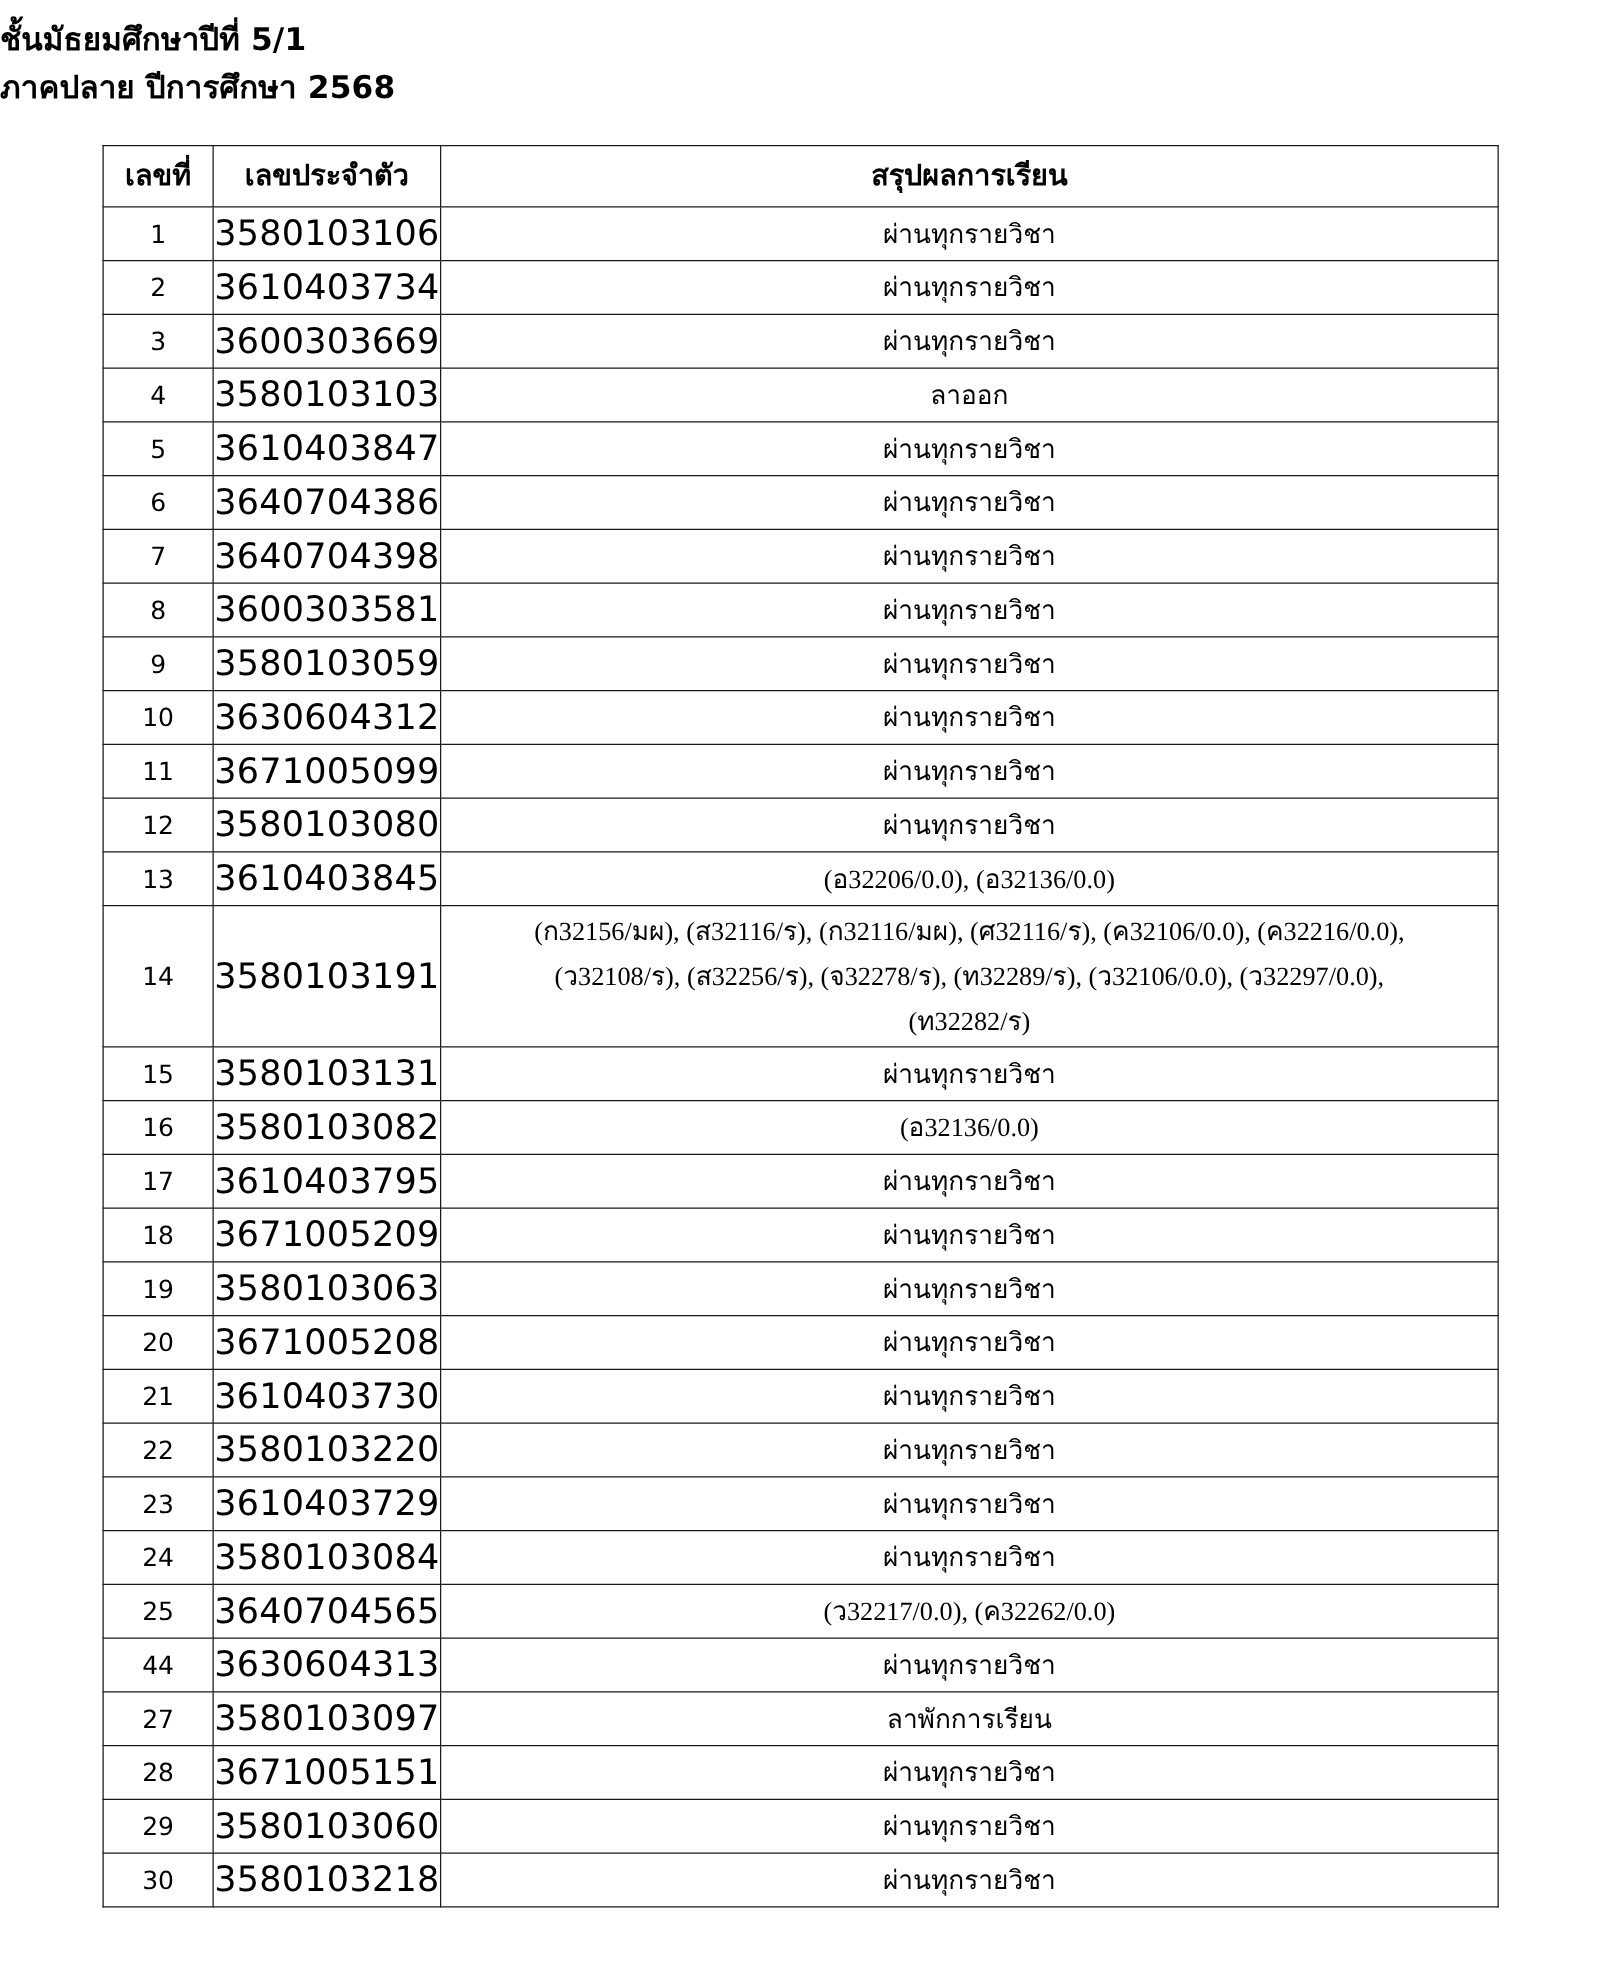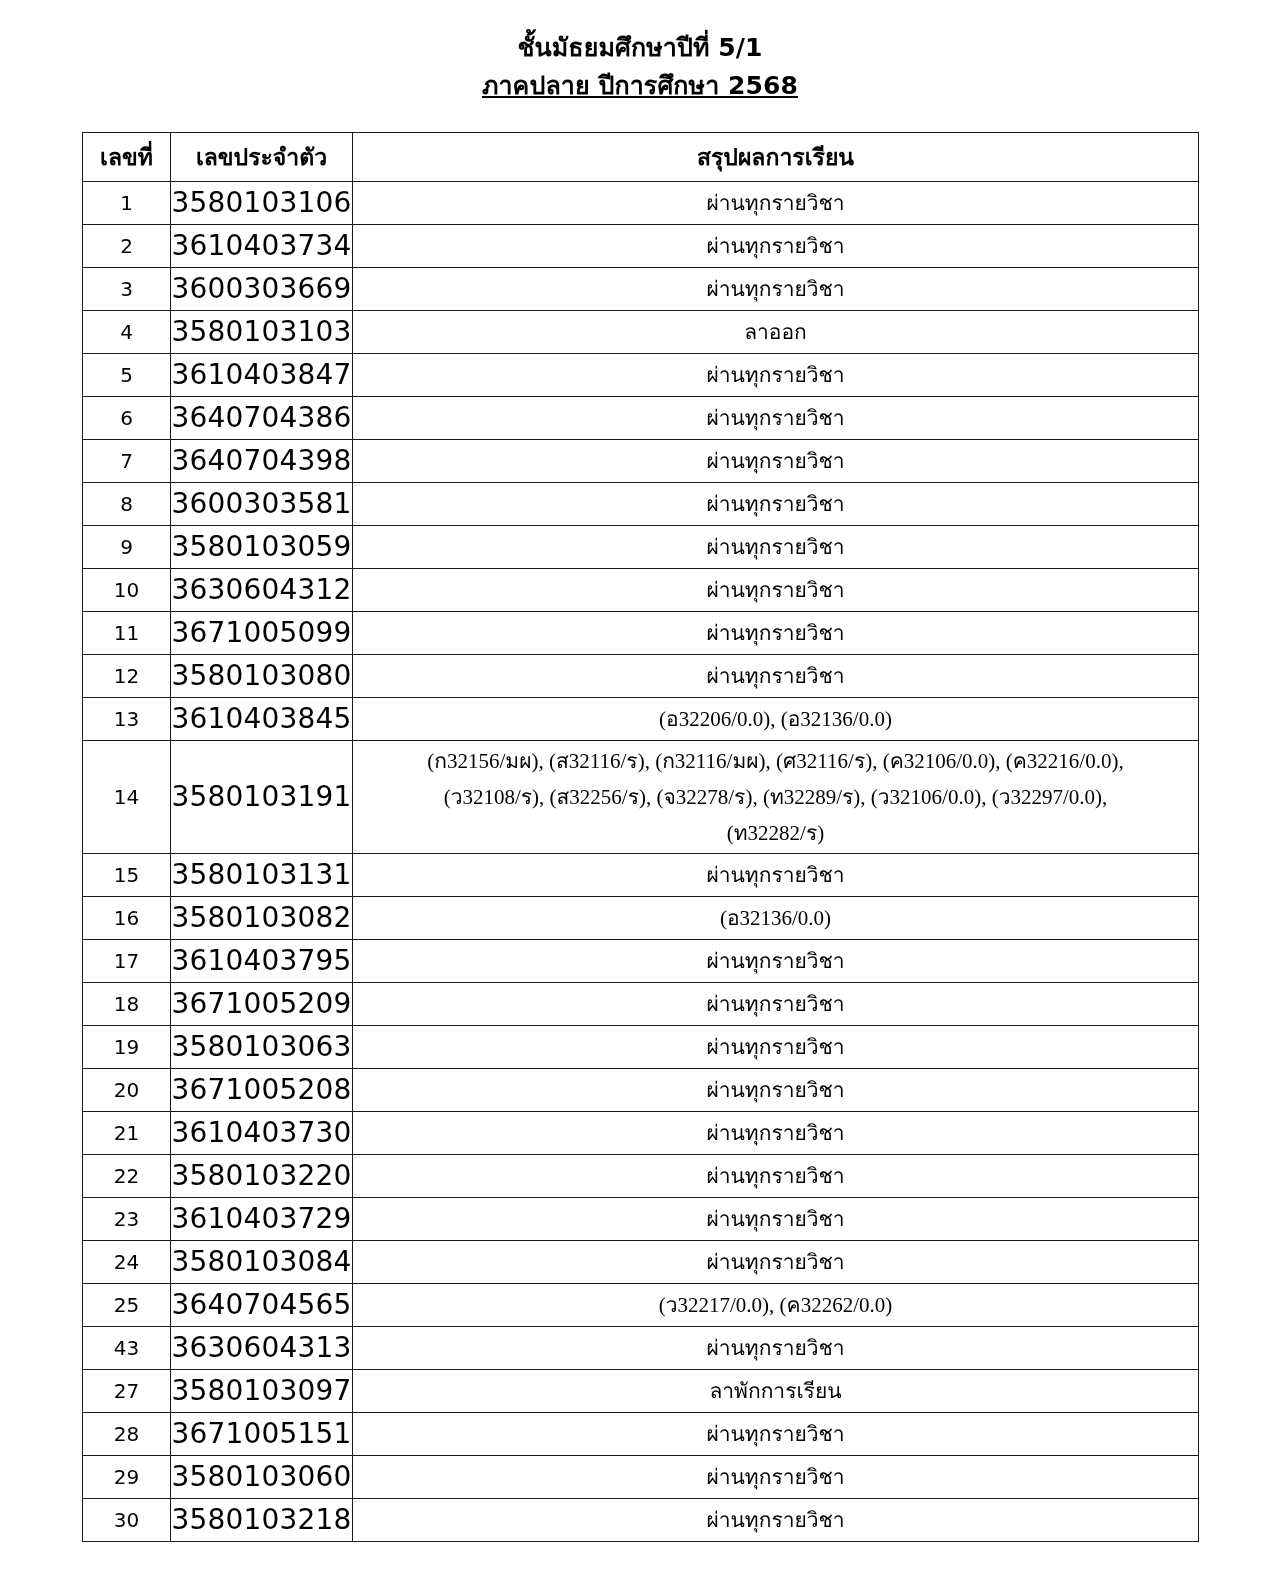--- a/index.html
+++ b/index.html
@@ -17,32 +17,31 @@
   }
 
   .page {
     width: 1280px;
     box-sizing: border-box;
     padding: 0;
   }
 
   
   .doc-header {
-    text-align: center;
-    padding-top: 30px;
+    text-align: left;
+    padding-top: 14px;
   }
   .title-line {
     font-weight: bold;
     font-size: 25px;
     line-height: 36px;
     letter-spacing: 0.1px;
   }
   .title-line.second {
     margin-top: 2px;
-    text-decoration: underline;
   }
 
   
   .table-wrap {
     padding: 0 82px 0 82px;
     box-sizing: border-box;
     margin-top: 28px;
   }
   table.results {
     border-collapse: collapse;
@@ -242,21 +241,21 @@
             <td class="col-no">24</td>
             <td class="col-id">3580103084</td>
             <td class="col-res">ผ่านทุกรายวิชา</td>
           </tr>
           <tr>
             <td class="col-no">25</td>
             <td class="col-id">3640704565</td>
             <td class="col-res">(ว32217/0.0), (ค32262/0.0)</td>
           </tr>
           <tr>
-            <td class="col-no">43</td>
+            <td class="col-no">44</td>
             <td class="col-id">3630604313</td>
             <td class="col-res">ผ่านทุกรายวิชา</td>
           </tr>
           <tr>
             <td class="col-no">27</td>
             <td class="col-id">3580103097</td>
             <td class="col-res">ลาพักการเรียน</td>
           </tr>
           <tr>
             <td class="col-no">28</td>

